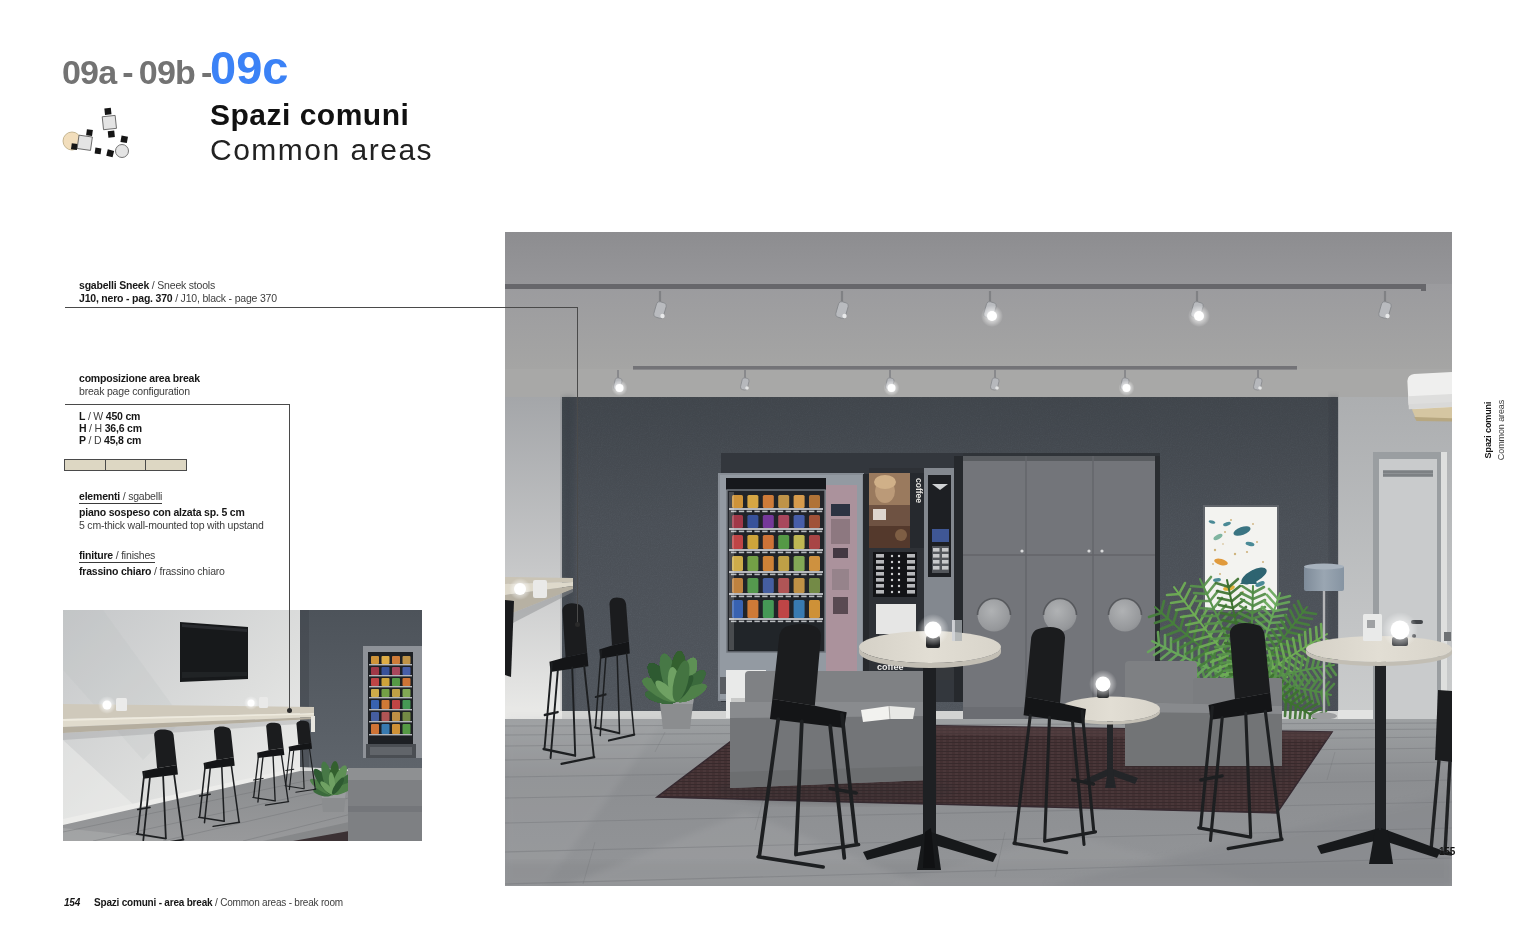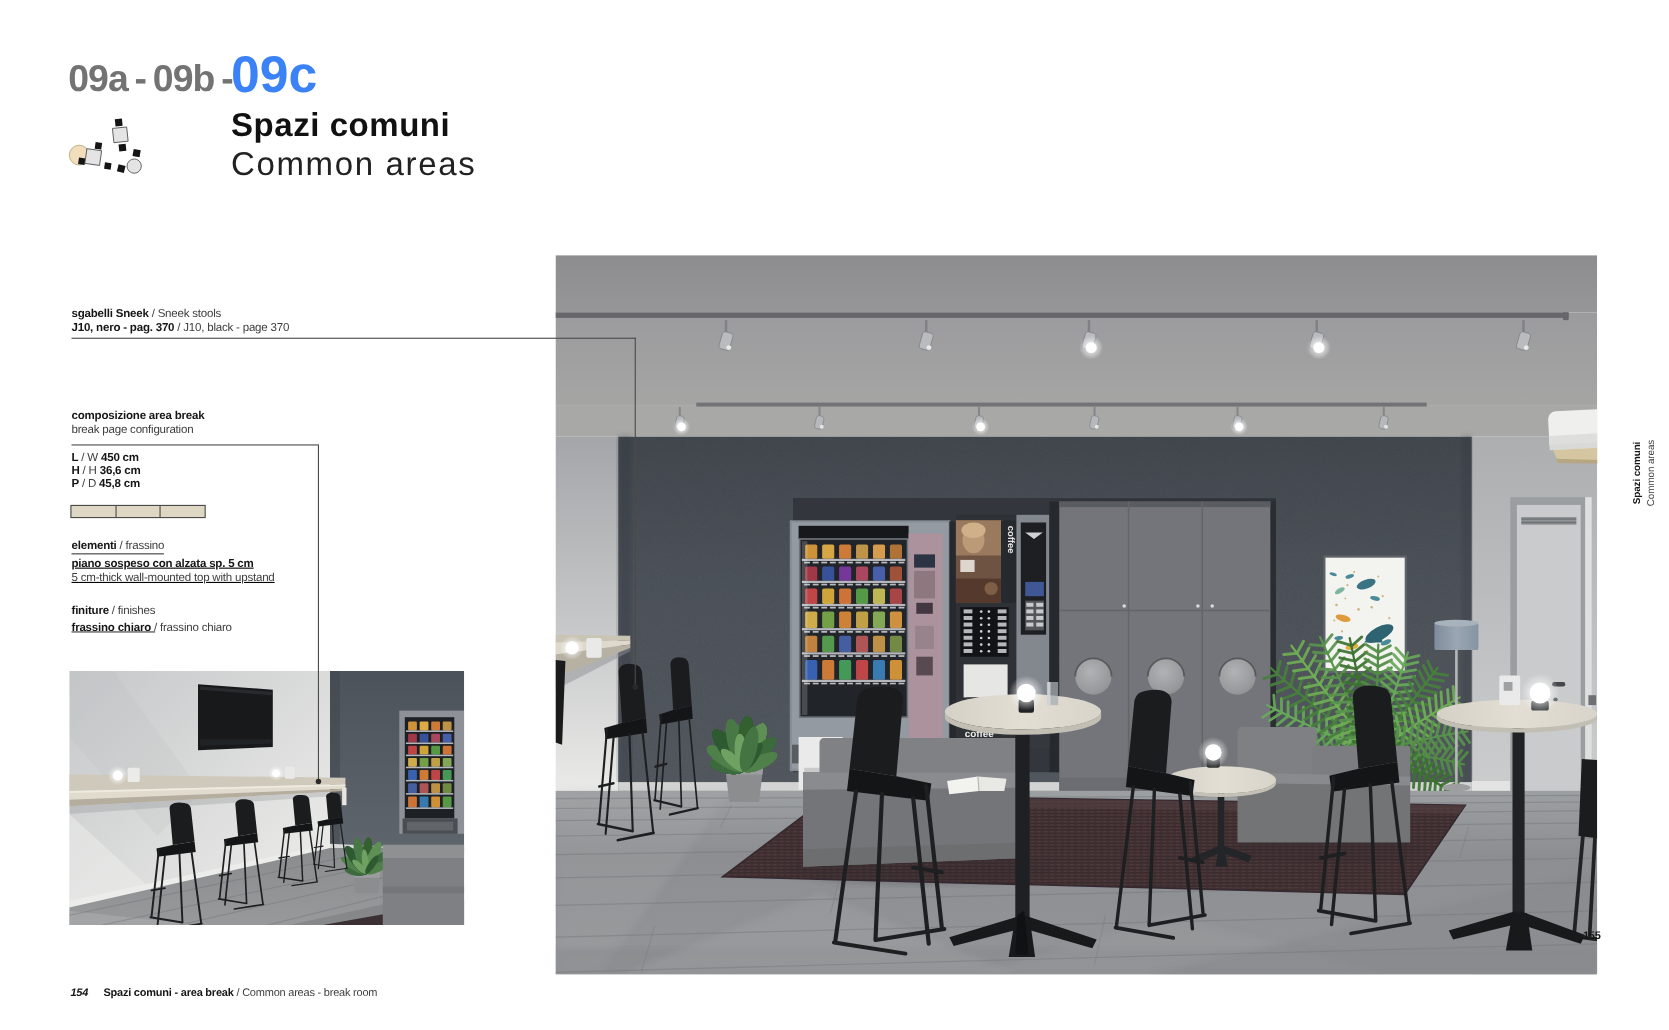--- a/index.html
+++ b/index.html
@@ -1,21 +1,21 @@
 <!DOCTYPE html>
 <html><head>
 <meta charset="utf-8">
 <style>
   html,body{margin:0;padding:0;}
   body{width:1517px;height:936px;position:relative;background:#ffffff;
        font-family:"Liberation Sans",sans-serif;overflow:hidden;}
   .abs{position:absolute;}
   .b{font-weight:bold;color:#161616;}
   .r{font-weight:normal;color:#3d3d3d;}
-  .small{font-size:10.5px;line-height:12.5px;letter-spacing:-0.2px;}
+  .small{font-size:10.5px;line-height:12.5px;letter-spacing:-0.2px;margin-left:14px;}
   .foot{font-size:10px;line-height:12px;letter-spacing:-0.2px;}
 </style>
 </head>
 <body>
 
 <div class="abs" style="left:62px;top:53px;font-size:34px;font-weight:bold;color:#737373;letter-spacing:-0.8px;">09a - 09b -</div>
 <div class="abs" style="left:210px;top:40px;font-size:47px;font-weight:bold;color:#3b82f6;letter-spacing:0px;">09c</div>
 <div class="abs" style="left:210px;top:98px;font-size:30px;font-weight:bold;color:#111;letter-spacing:0.5px;">Spazi comuni</div>
 <div class="abs" style="left:210px;top:133px;font-size:30px;font-weight:normal;color:#222;letter-spacing:1.5px;">Common areas</div>
 
@@ -54,28 +54,28 @@
   <span class="b">H</span><span class="r"> / H </span><span class="b">36,6 cm</span><br>
   <span class="b">P</span><span class="r"> / D </span><span class="b">45,8 cm</span>
 </div>
 
 <div class="abs" style="left:64px;top:459px;width:121px;height:10px;border:1px solid #4a4a4a;background:#ddd7c3;">
   <div class="abs" style="left:40px;top:0;width:1px;height:10px;background:#4a4a4a;"></div>
   <div class="abs" style="left:80px;top:0;width:1px;height:10px;background:#4a4a4a;"></div>
 </div>
 
 <div class="abs small" style="left:65px;top:490px;">
-  <span style="border-bottom:1px solid #3a3a3a;padding-bottom:1px;"><span class="b">elementi</span><span class="r"> / frassino</span></span>
+  <span style="border-bottom:1px solid #3a3a3a;padding-bottom:1px;"><span class="b">elementi</span><span class="r"> / sgabelli</span></span>
 </div>
-<div class="abs small" style="left:65px;top:506px;text-decoration:underline;">
+<div class="abs small" style="left:65px;top:506px;">
   <span class="b">piano sospeso con alzata sp. 5 cm</span><br>
   <span class="r">5 cm-thick wall-mounted top with upstand</span>
 </div>
 <div class="abs small" style="left:65px;top:549px;">
-  <span style="border-bottom:1px solid #3a3a3a;padding-bottom:13px;"><span class="b">finiture</span><span class="r"> / finishes</span></span>
+  <span style="border-bottom:1px solid #3a3a3a;padding-bottom:1px;"><span class="b">finiture</span><span class="r"> / finishes</span></span>
 </div>
 <div class="abs small" style="left:65px;top:565px;">
   <span class="b">frassino chiaro</span><span class="r"> / frassino chiaro</span>
 </div>
 
 <svg id="smallphoto" class="abs" style="left:63px;top:610px;" width="359" height="231" viewBox="0 0 359 231">
     <defs>
 <linearGradient id="slwall" x1="0" y1="0" x2="1" y2="1">
  <stop offset="0" stop-color="#c5c7c9"></stop>
         <stop offset="0.55" stop-color="#dddedd"></stop>

